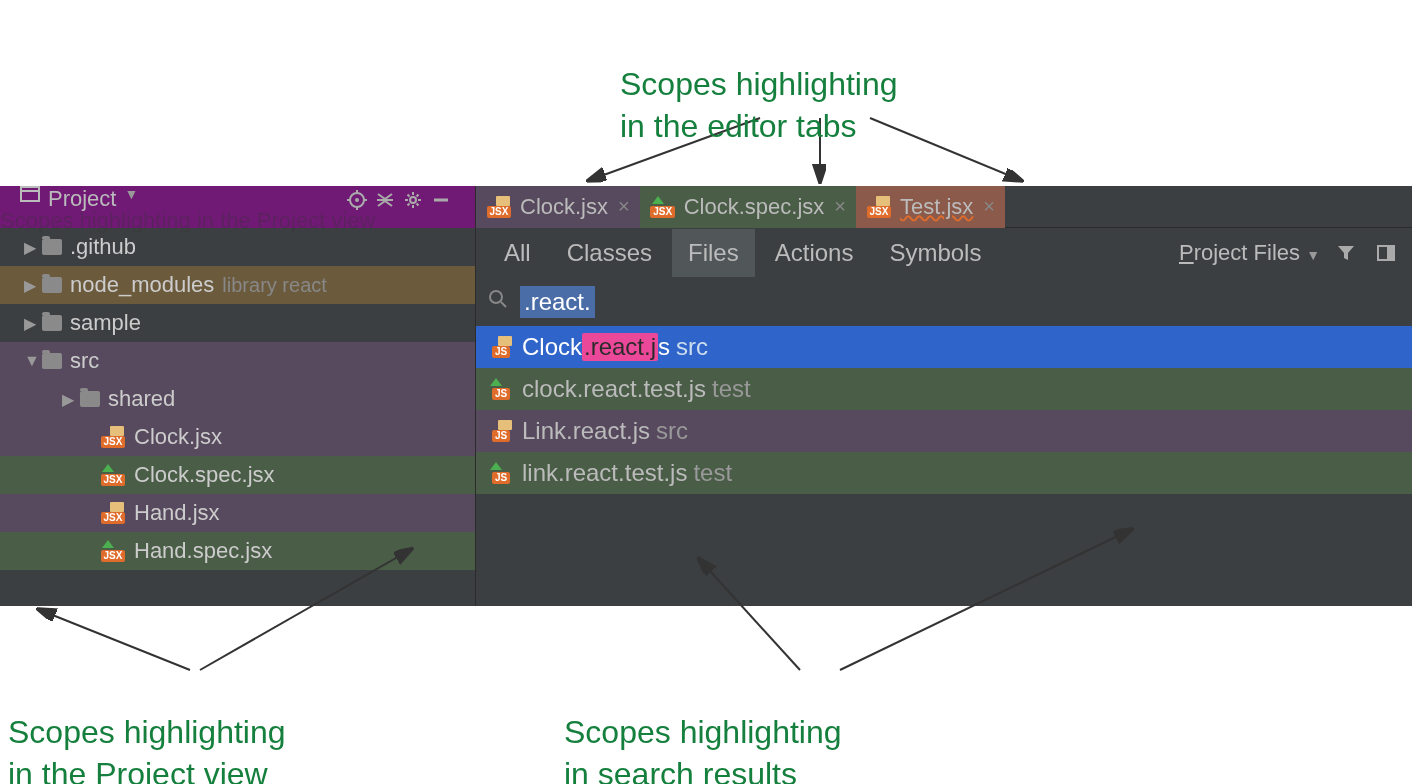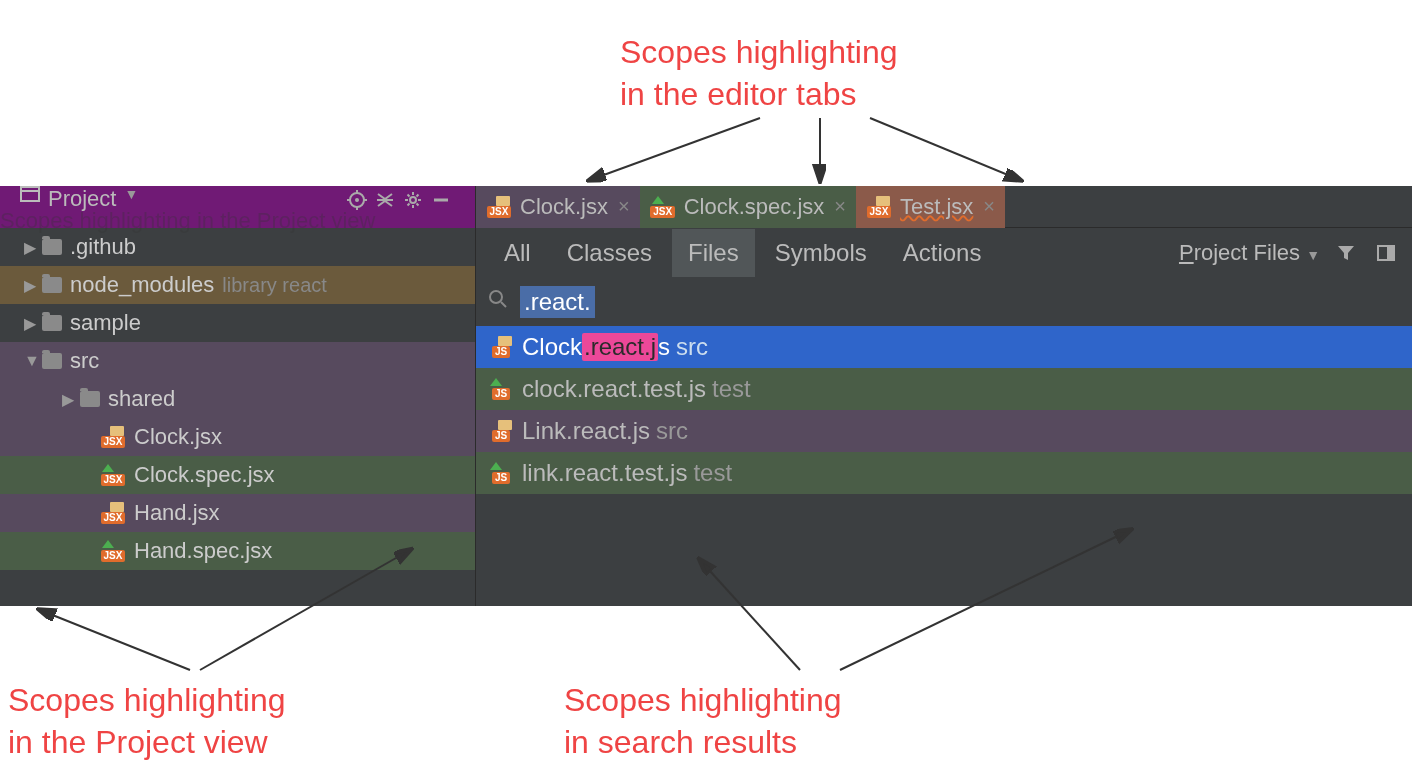--- a/index.html
+++ b/index.html
@@ -1,18 +1,18 @@
 <!DOCTYPE html>
 <html><head>
   <meta charset="utf-8">
   <style>
     * { box-sizing: border-box; margin: 0; padding: 0; font-family: Arial, sans-serif; }
     body { background: #ffffff; width: 1412px; height: 784px; position: relative; color: #bbb; }
     
-    .annotation { position: absolute; color: #ef4444; font-size: 32px; line-height: 1.3; z-index: 100; }
+    .annotation { position: absolute; color: #15803d; font-size: 32px; line-height: 1.3; z-index: 100; margin-top: 32px; }
     .annotation-top { top: 32px; left: 620px; }
     .annotation-bottom-left { top: 680px; left: 8px; }
     .annotation-bottom-right { top: 680px; left: 564px; }
     
     .ide-container { position: absolute; top: 186px; left: 0; width: 1412px; height: 420px; background: #3c3f41; display: flex; overflow: hidden; }
     
     .project-panel { width: 476px; background: #3c3f41; border-right: 1px solid #2b2b2b; display: flex; flex-direction: column; }
     .project-header { height: 42px; display: flex; align-items: flex-start; padding: 0 20px; background: #701a75; }
     .project-header .window-icon { width: 20px; height: 16px; border: 2px solid #bbb; display: inline-block; margin-right: 8px; position: relative; }
     .project-header .window-icon::before { content: ''; position: absolute; top: 2px; left: 0; right: 0; height: 2px; background: #bbb; }
@@ -222,22 +222,22 @@
           </span>
           <span class="tab-red-underline">Test.jsx</span>
           <span class="tab-close">×</span>
         </div>
       </div>
     <div class="search-panel">
       <div class="search-tabs" id="search-tabs-container">
       <div class="search-tab">All</div>
           <div class="search-tab">Classes</div>
           <div class="search-tab active">Files</div>
+          <div class="search-tab">Actions</div>
           <div class="search-tab">Symbols</div>
-          <div class="search-tab">Actions</div>
           <div class="search-tabs-spacer"></div>
           <div class="project-files-dd"><span class="underline">P</span>roject Files <span style="font-size:14px;color:#999">▼</span></div>
           <div class="filter-icon">
             <svg width="20" height="20" viewBox="0 0 20 20">
               <path d="M2 3 L18 3 L12 10 L12 17 L8 15 L8 10 Z" fill="#aaa"></path>
             </svg>
           </div>
           <div class="preview-icon">
             <svg width="20" height="20" viewBox="0 0 20 20">
               <rect x="2" y="3" width="16" height="14" stroke="#aaa" stroke-width="2" fill="none"></rect>

